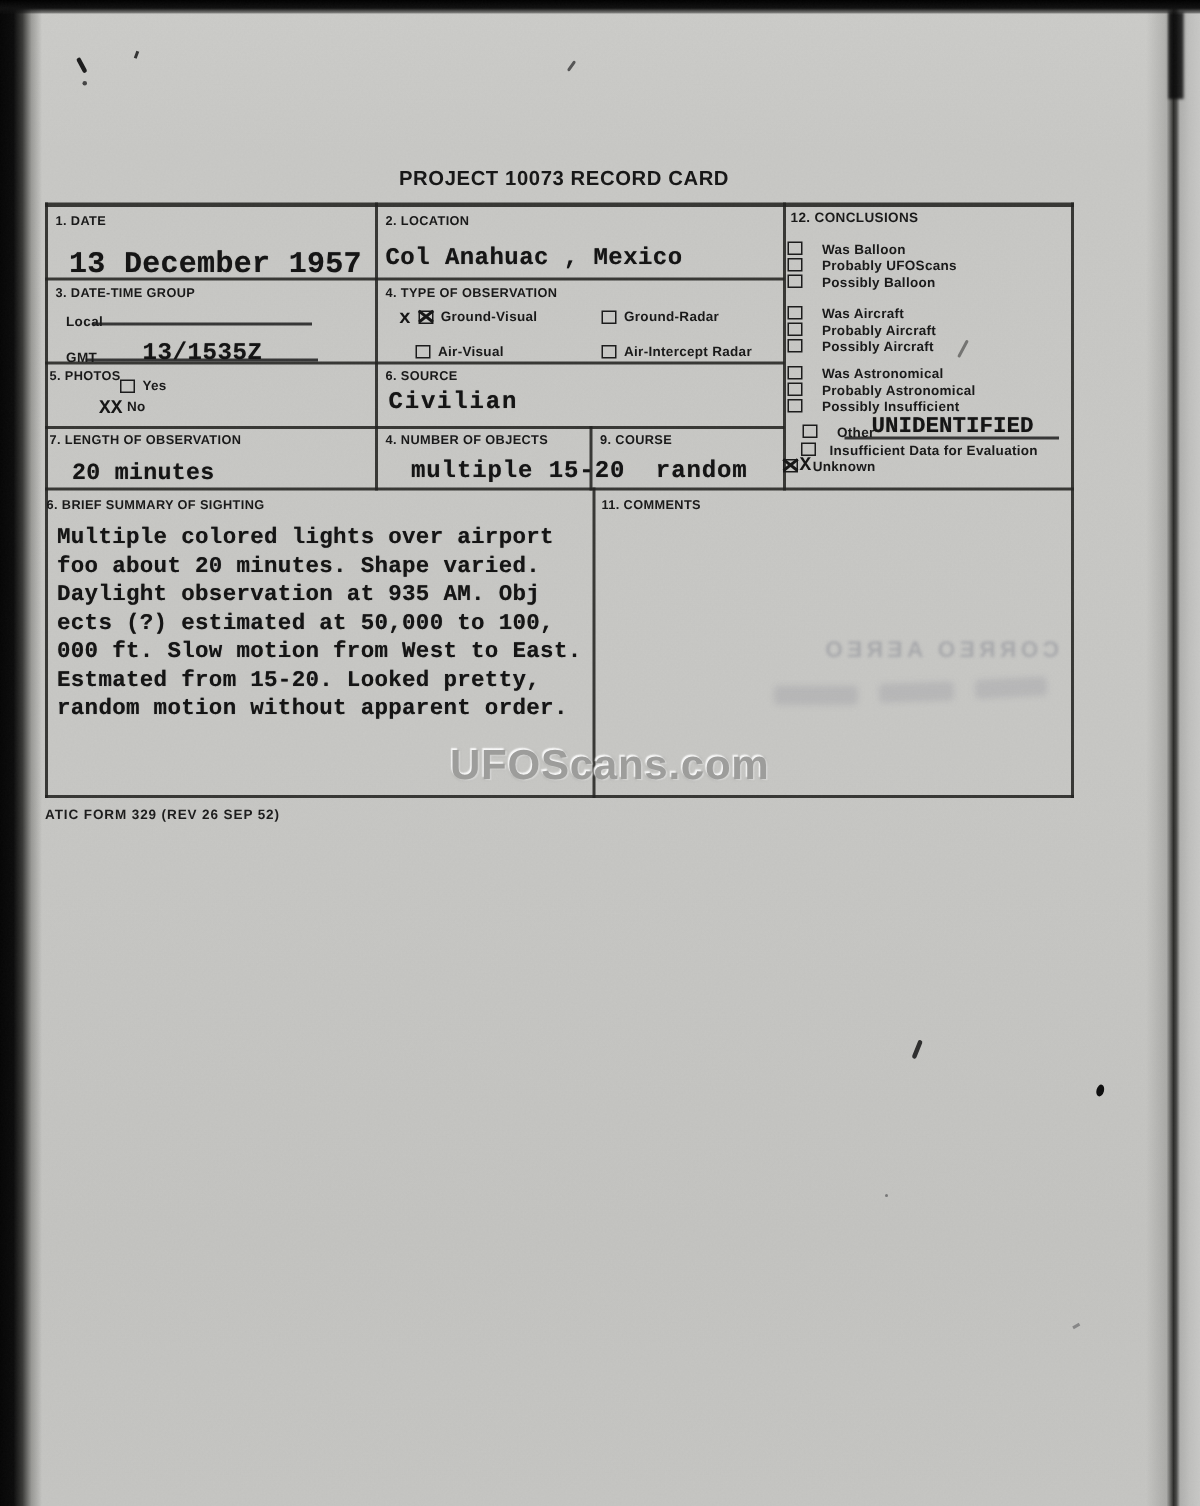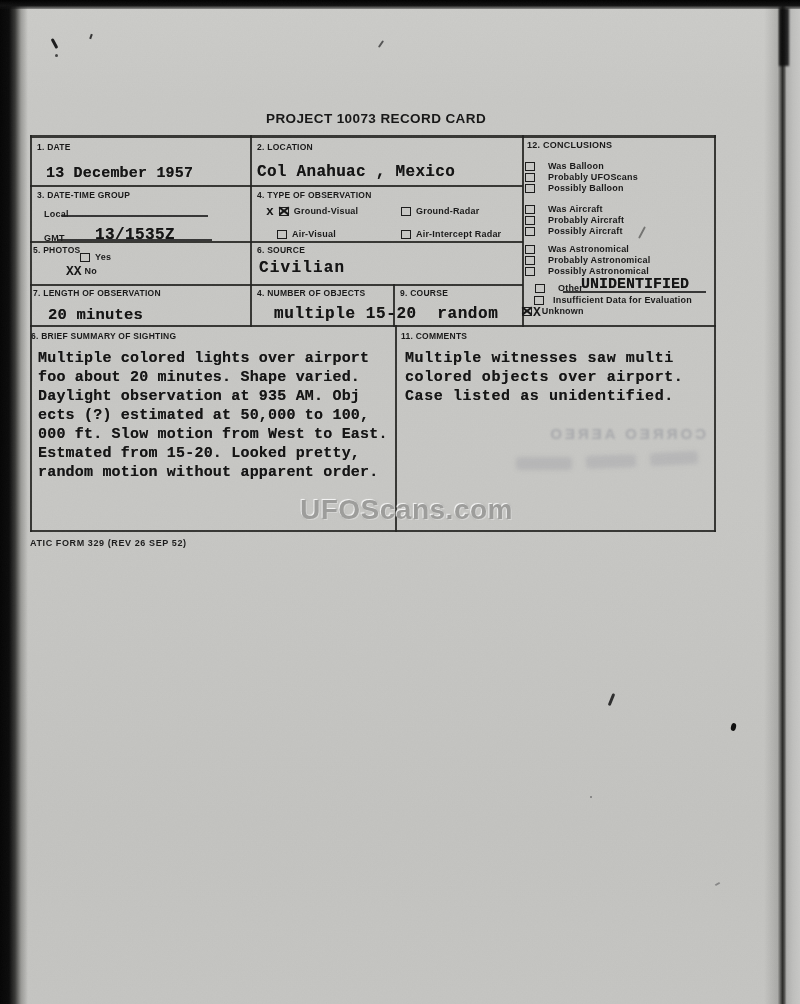--- a/index.html
+++ b/index.html
@@ -28,21 +28,21 @@
   .ln{position:absolute;background:#222220;opacity:.88;}
   .ul{position:absolute;background:#1c1c1c;opacity:.85;}
   
   .cbx{position:relative;display:inline-block;width:8px;height:7px;border:1.6px solid #1a1a1a;flex:none;}
   .cbx.checked::before,.cbx.checked::after{content:"";position:absolute;left:-2px;top:2.2px;width:12px;height:1.7px;background:#161616;}
   .cbx.checked::before{transform:rotate(38deg);}
   .cbx.checked::after{transform:rotate(-38deg);}
   .crow{position:absolute;display:flex;align-items:center;gap:5px;}
   .mono-sm{font-family:"Liberation Mono",monospace;font-weight:700;font-size:13px;color:#141414;line-height:7px;}
   
-  .c-row{position:absolute;left:525px;display:flex;align-items:flex-end;gap:13px;}
+  .c-row{position:absolute;left:525px;display:flex;align-items:flex-start;gap:13px;}
   .c-row .opt-label{font-size:9px;}
   
   .watermark{position:absolute;left:300px;top:494px;font-weight:700;font-size:28px;letter-spacing:.5px;
     color:#9e9e9c;text-shadow:-1px -1px 1px rgba(255,255,255,.95),1px 1px 1px rgba(255,255,255,.45),0 0 2px rgba(120,120,118,.5);}
   
   .ghost-text{position:absolute;left:536px;top:425px;width:170px;transform:scaleX(-1);
     font-weight:700;font-size:15px;letter-spacing:3px;color:rgba(122,126,138,.40);filter:blur(1px);white-space:nowrap;}
   .ghost-blob{position:absolute;height:13px;background:rgba(118,122,134,.20);filter:blur(2.2px);border-radius:3px;}
   
   .mark{position:absolute;}
@@ -62,21 +62,21 @@
   <div class="ln" style="left:30px;top:325px;width:686px;height:2px"></div>
   <div class="ln" style="left:30px;top:530px;width:686px;height:2.2px"></div>
   <div class="ln" style="left:30px;top:135px;width:2px;height:397px"></div>
   <div class="ln" style="left:714px;top:135px;width:2.2px;height:397px"></div>
   <div class="ln" style="left:250px;top:135px;width:1.8px;height:192px"></div>
   <div class="ln" style="left:522px;top:135px;width:1.8px;height:192px"></div>
   <div class="ln" style="left:393px;top:284px;width:1.6px;height:43px"></div>
   <div class="ln" style="left:395px;top:325px;width:1.8px;height:207px"></div>
 
   <div class="lbl" style="left:37px;top:142px">1. DATE</div>
-  <div class="typed" style="left:46px;top:165px;font-size:15px;letter-spacing:.2px">13 December 1957</div>
+  <div class="typed" style="left:46px;top:165px;font-size:20px;letter-spacing:.2px">13 December 1957</div>
 
   <div class="lbl" style="left:257px;top:142px">2. LOCATION</div>
   <div class="typed" style="left:257px;top:163px;font-size:16px;letter-spacing:.3px">Col Anahuac , Mexico</div>
 
   <div class="lbl" style="left:37px;top:190px">3. DATE-TIME GROUP</div>
   <div class="lbl" style="left:44px;top:209px;font-size:9px">Local</div>
   <div class="ul" style="left:62px;top:215px;width:146px;height:1.7px"></div>
   <div class="lbl" style="left:44px;top:233px;font-size:9px">GMT</div>
   <div class="ul" style="left:57px;top:239px;width:155px;height:1.8px"></div>
   <div class="typed" style="left:95px;top:226px;font-size:16px;letter-spacing:.4px">13/1535Z</div>
@@ -123,23 +123,20 @@
   <div class="lbl" style="left:31px;top:331px">6. BRIEF SUMMARY OF SIGHTING</div>
   <div class="typed" style="left:38px;top:349px;font-size:15px;letter-spacing:.2px;line-height:19px;white-space:pre-line">Multiple colored lights over airport
 foo about 20 minutes. Shape varied.
 Daylight observation at 935 AM. Obj
 ects (?) estimated at 50,000 to 100,
 000 ft. Slow motion from West to East.
 Estmated from 15-20. Looked pretty,
 random motion without apparent order.</div>
 
   <div class="lbl" style="left:401px;top:331px">11. COMMENTS</div>
-  <div class="typed" style="left:405px;top:349px;font-size:15px;letter-spacing:.6px;line-height:19px;white-space:pre-line">Multiple witnesses saw multi
-colored objects over airport.
-Case listed as unidentified.</div>
 
   <div class="lbl" style="left:527px;top:140px;font-size:9px">12. CONCLUSIONS</div>
 
   <div class="c-row" style="top:161px">
     <span class="cbx"></span>
     <span class="opt-label">Was Balloon</span>
     </div>
   <div class="c-row" style="top:172px">
     <span class="cbx"></span>
     <span class="opt-label">Probably UFOScans</span>
@@ -165,21 +162,21 @@
   <div class="c-row" style="top:244px">
     <span class="cbx"></span>
     <span class="opt-label">Was Astronomical</span>
     </div>
   <div class="c-row" style="top:255px">
     <span class="cbx"></span>
     <span class="opt-label">Probably Astronomical</span>
     </div>
   <div class="c-row" style="top:266px">
     <span class="cbx"></span>
-    <span class="opt-label">Possibly Astronomical</span>
+    <span class="opt-label">Possibly Insufficient</span>
     </div>
 
   <div class="c-row" style="top:283px;left:535px">
     <span class="cbx"></span>
     <span class="opt-label">Other</span>
     </div>
   <div class="typed" style="left:581px;top:276px;font-size:15px;letter-spacing:0">UNIDENTIFIED</div>
   <div class="ul" style="left:563px;top:291px;width:143px;height:1.8px"></div>
 
   <div class="c-row" style="top:295px;left:534px;gap:9px">

